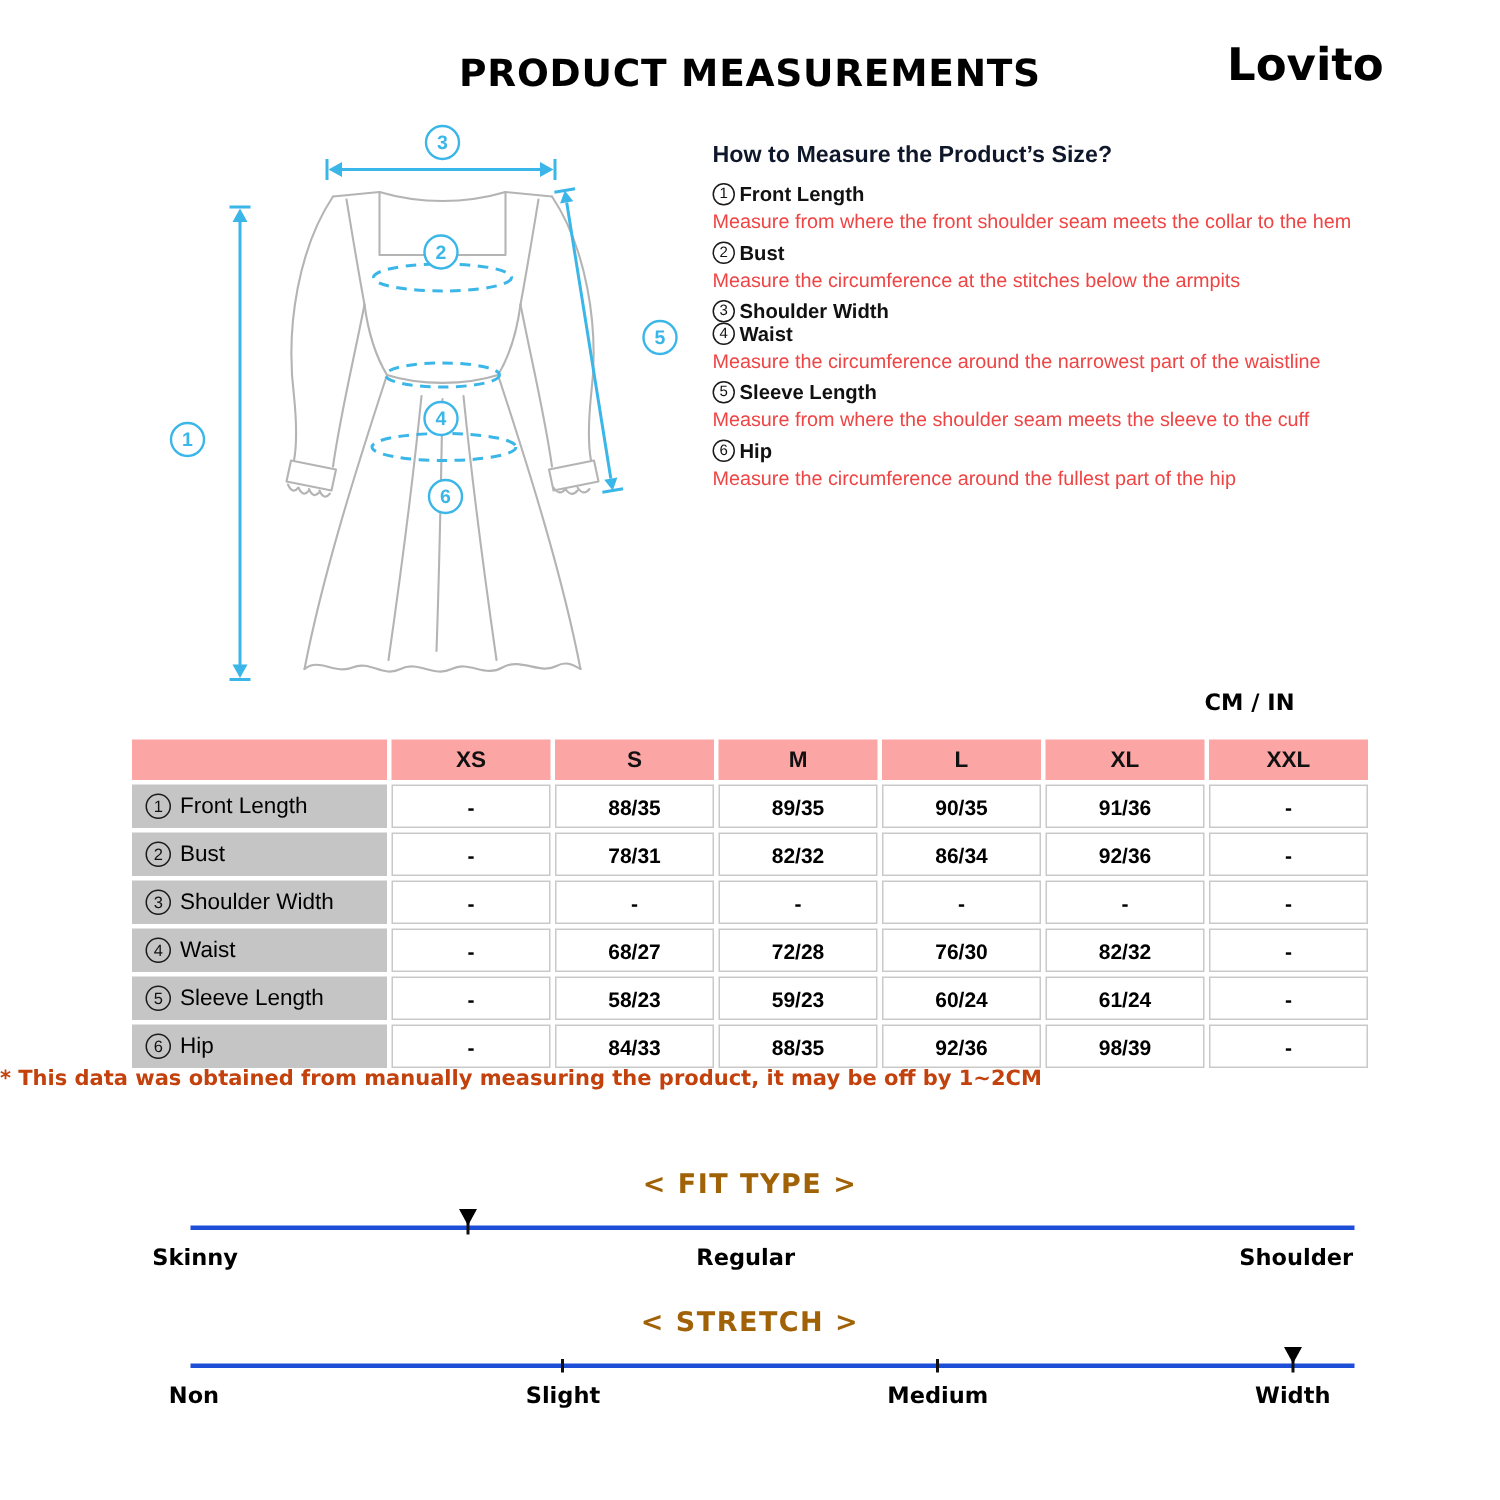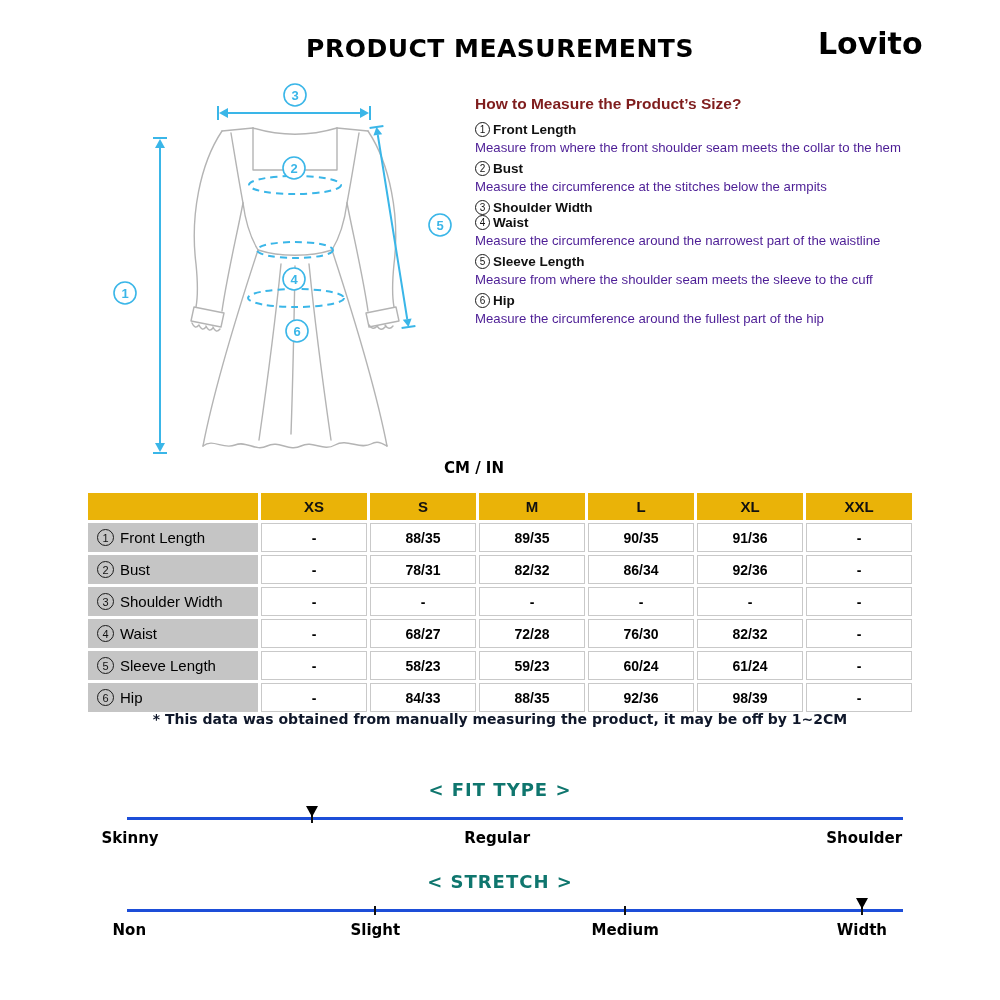--- a/index.html
+++ b/index.html
@@ -14,46 +14,46 @@
   .diagram{position:absolute;left:85px;top:76px;width:380px;height:385px;}
   .dress{fill:none;stroke:#b4b4b4;stroke-width:1.4;stroke-linecap:round;stroke-linejoin:round;}
   .blue{stroke:#3ab6e8;fill:none;stroke-width:2;}
   .bluefill{fill:#3ab6e8;stroke:none;}
   .dashed{stroke:#3ab6e8;fill:none;stroke-width:2;stroke-dasharray:7 5;}
   .mcirc{fill:#fff;stroke:#3ab6e8;stroke-width:1.6;}
   .mnum{fill:#3ab6e8;font:600 13px "Liberation Sans",sans-serif;text-anchor:middle;}
 
   
   .guide{position:absolute;left:475px;top:95px;width:447px;}
-  .guide h2{margin:0 0 9px 0;font:700 15.5px "Liberation Sans",sans-serif;color:#7f1d1d;}
+  .guide h2{margin:0 0 9px 0;font:700 15.5px "Liberation Sans",sans-serif;color:#0f172a;}
   .g-title{display:flex;align-items:center;gap:3px;font:700 13.5px "Liberation Sans",sans-serif;color:#111;}
-  .g-desc{margin:2px 0 4px 0;font:400 13.2px "Liberation Sans",sans-serif;color:#4c1d95;line-height:18px;}
+  .g-desc{margin:2px 0 4px 0;font:400 13.2px "Liberation Sans",sans-serif;color:#ef4444;line-height:18px;}
   .cnum{display:inline-flex;align-items:center;justify-content:center;width:15px;height:15px;
         border:1px solid #1a1a1a;border-radius:50%;font:400 10px "Liberation Sans",sans-serif;
         color:#111;flex:0 0 auto;box-sizing:border-box;}
 
   
-  .units{position:absolute;top:459px;left:85px;width:830px;box-sizing:border-box;text-align:center;
+  .units{position:absolute;top:459px;left:85px;width:830px;box-sizing:border-box;text-align:right;
          padding-right:52px;font:700 15px "DejaVu Sans",sans-serif;color:#000;}
   .size-table{position:absolute;left:85px;top:490px;width:830px;border-collapse:separate;
               border-spacing:3px;table-layout:fixed;}
-  .size-table th{background:#eab308;font:700 15px "Liberation Sans",sans-serif;height:27px;padding:0;margin-left:23px;}
+  .size-table th{background:#fca5a5;font:700 15px "Liberation Sans",sans-serif;height:27px;padding:0;margin-left:23px;}
   .size-table td{height:27px;padding:0;}
   td.rowlabel{background:#c5c5c5;}
   .rowlabel-inner{display:flex;align-items:center;gap:6px;padding-left:9px;
                   font:400 15px "Liberation Sans",sans-serif;color:#000;}
   .rowlabel-inner .cnum{width:17px;height:17px;font-size:11px;}
   td.val{background:#fff;border:1px solid #c9c9c9;text-align:center;
          font:700 14px "Liberation Sans",sans-serif;color:#000;}
-  .footnote{position:absolute;top:711px;left:0;width:100%;margin:0;text-align:center;
-            font:700 14px "DejaVu Sans",sans-serif;color:#0f172a;}
+  .footnote{position:absolute;top:711px;left:0;width:100%;margin:0;
+            font:700 14px "DejaVu Sans",sans-serif;color:#c2410c;}
 
   
   .scale-title{position:absolute;left:0;width:100%;text-align:center;
-               font:700 18px "DejaVu Sans",sans-serif;letter-spacing:1px;color:#0f766e;}
+               font:700 18px "DejaVu Sans",sans-serif;letter-spacing:1px;color:#a16207;}
   .fit-title{top:779px;} .stretch-title{top:871px;}
   .scale-line{position:absolute;left:127px;width:776px;height:3px;background:#1d4ed8;}
   .fit-line{top:817px;} .stretch-line{top:909px;}
   .tick{position:absolute;top:-3px;width:2px;height:9px;background:#111;transform:translateX(-50%);}
   .tri{position:absolute;top:-11px;width:0;height:0;border-left:6.5px solid transparent;
        border-right:6.5px solid transparent;border-top:11px solid #000;transform:translateX(-50%);}
   .s-label{position:absolute;top:12px;transform:translateX(-50%);white-space:nowrap;
            font:700 15px "DejaVu Sans",sans-serif;color:#000;}
 </style>
 </head>

